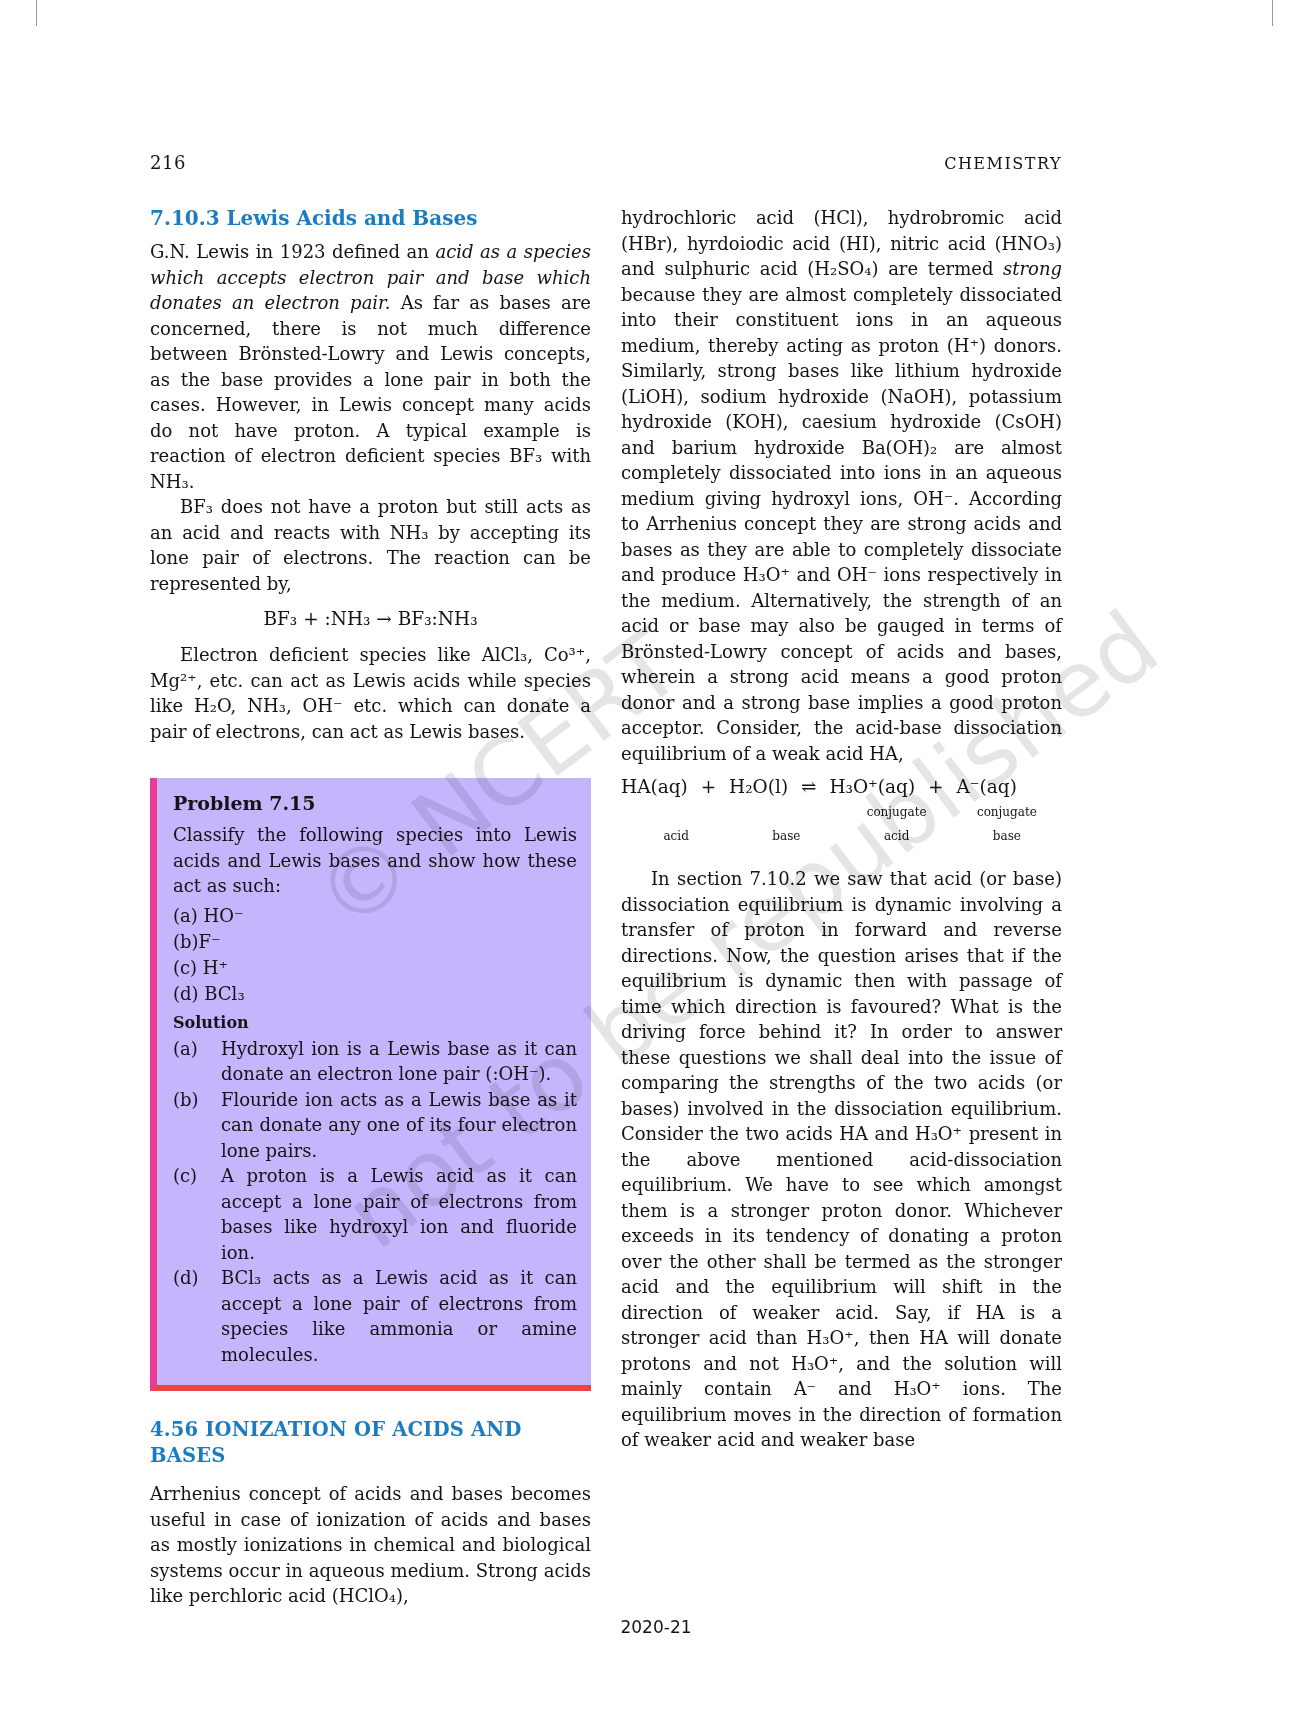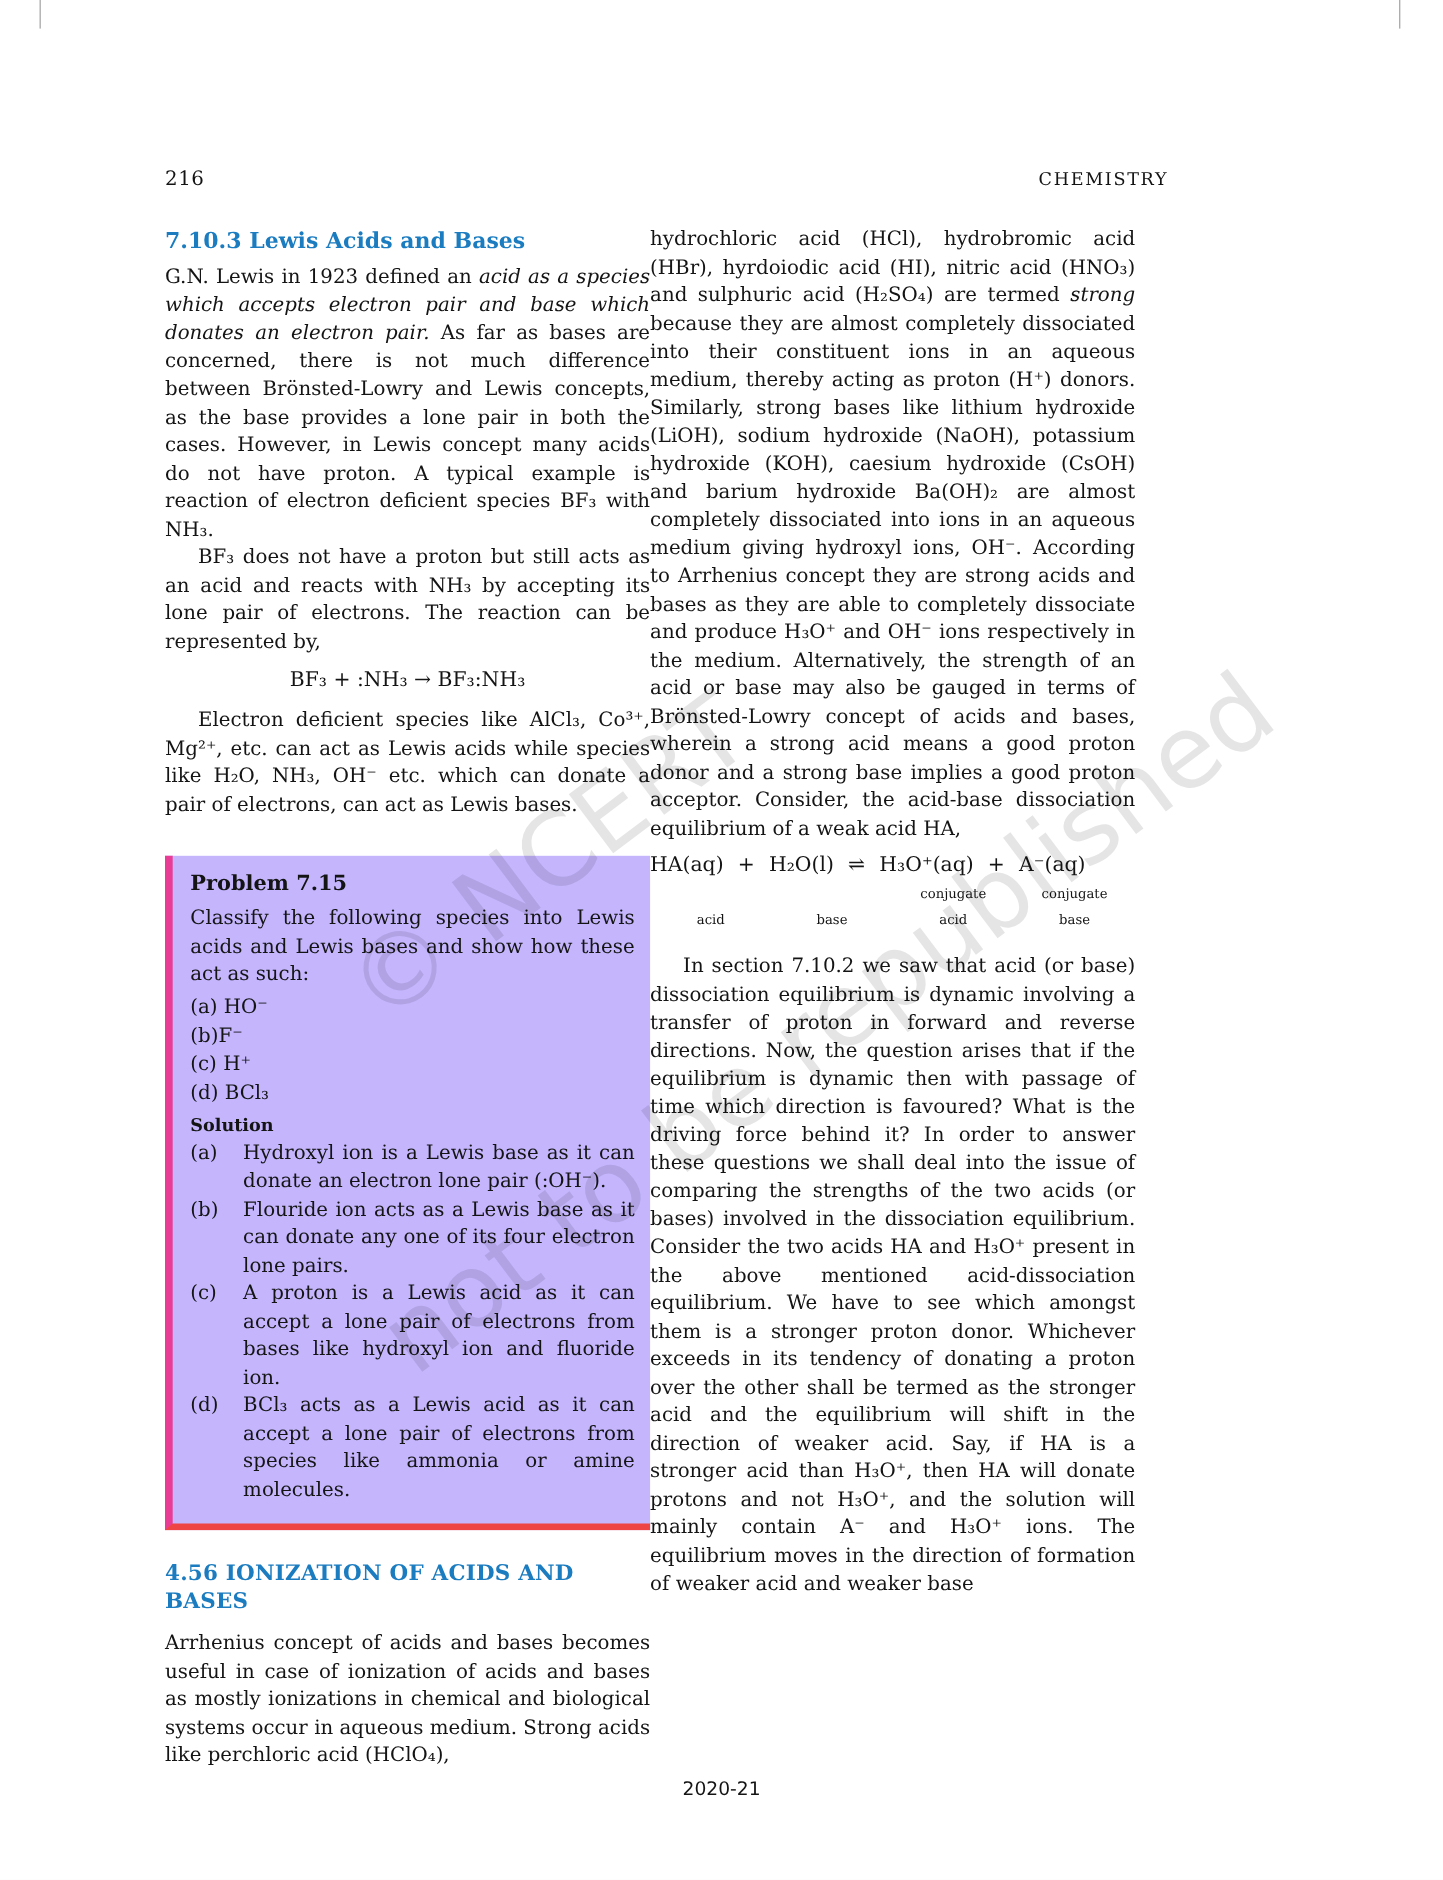--- a/index.html
+++ b/index.html
@@ -28,20 +28,21 @@
   }
   .pagenum { font-size: 18px; letter-spacing: 0.5px; }
   .running { font-size: 16px; letter-spacing: 1.5px; }
 
   .columns {
     position: absolute;
     left: 150px;
     top: 205px;
     width: 912px;
     display: flex;
+    gap: 30px;
     z-index: 2;
   }
   .col { width: 441px; flex: 0 0 441px; }
 
   .body {
     font-size: 18px;
     line-height: 25.5px;
     text-align: justify;
     margin: 0;
   }

